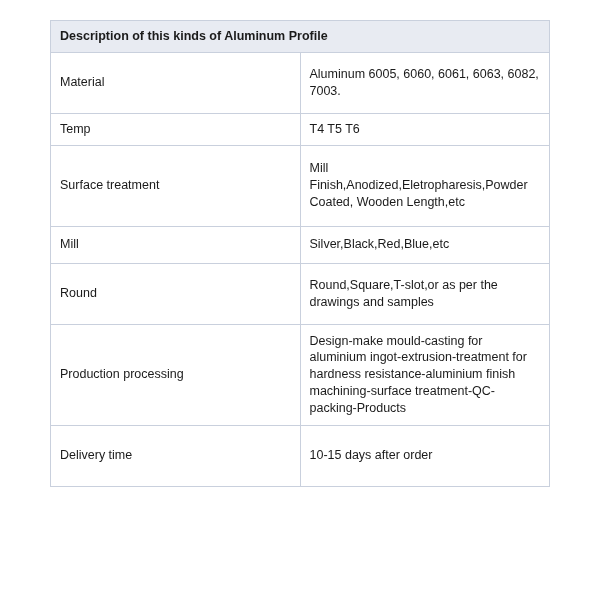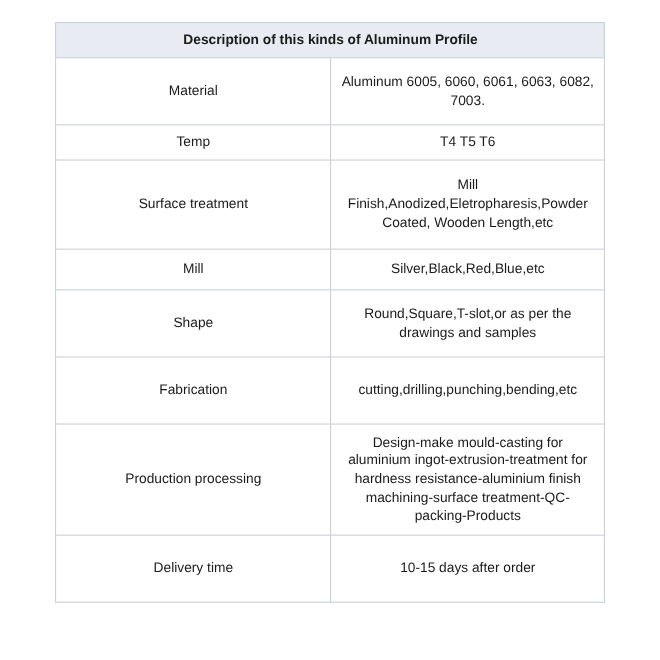--- a/index.html
+++ b/index.html
@@ -31,21 +31,20 @@
     border-collapse: collapse;
     table-layout: fixed;
   }
   table.spec td, table.spec th {
     border: 1px solid #c9d0dd;
     vertical-align: middle;
     font-size: 12.5px;
     color: #1b1b1b;
     padding: 7px 8px 7px 9px;
     line-height: 1.35;
-    text-align: center;
   }
   .title-cell {
     background: #e8ebf2;
     font-weight: bold;
     font-size: 13.5px;
     color: #111111;
     padding: 12px 8px 12px 9px;
     text-align: left;
   }
   .k {
@@ -79,26 +78,22 @@
         </tr>
         <tr>
           <td class="k tall-2">Surface treatment</td>
           <td class="v tall-2">Mill Finish,Anodized,Eletropharesis,Powder Coated, Wooden Length,etc</td>
         </tr>
         <tr>
           <td class="k short">Mill</td>
           <td class="v short">Silver,Black,Red,Blue,etc</td>
         </tr>
         <tr>
-          <td class="k tall-1">Shape</td>
+          <td class="k tall-1">Round</td>
           <td class="v tall-1">Round,Square,T-slot,or as per the drawings and samples</td>
-        </tr>
-        <tr>
-          <td class="k tall-1">Fabrication</td>
-          <td class="v tall-1">cutting,drilling,punching,bending,etc</td>
         </tr>
         <tr>
           <td class="k" style="height:86px">Production processing</td>
           <td class="v" style="height:86px">Design-make mould-casting for aluminium ingot-extrusion-treatment for hardness resistance-aluminium finish machining-surface treatment-QC-packing-Products</td>
         </tr>
         <tr>
           <td class="k tall-1">Delivery time</td>
           <td class="v tall-1">10-15 days after order</td>
         </tr>
 

